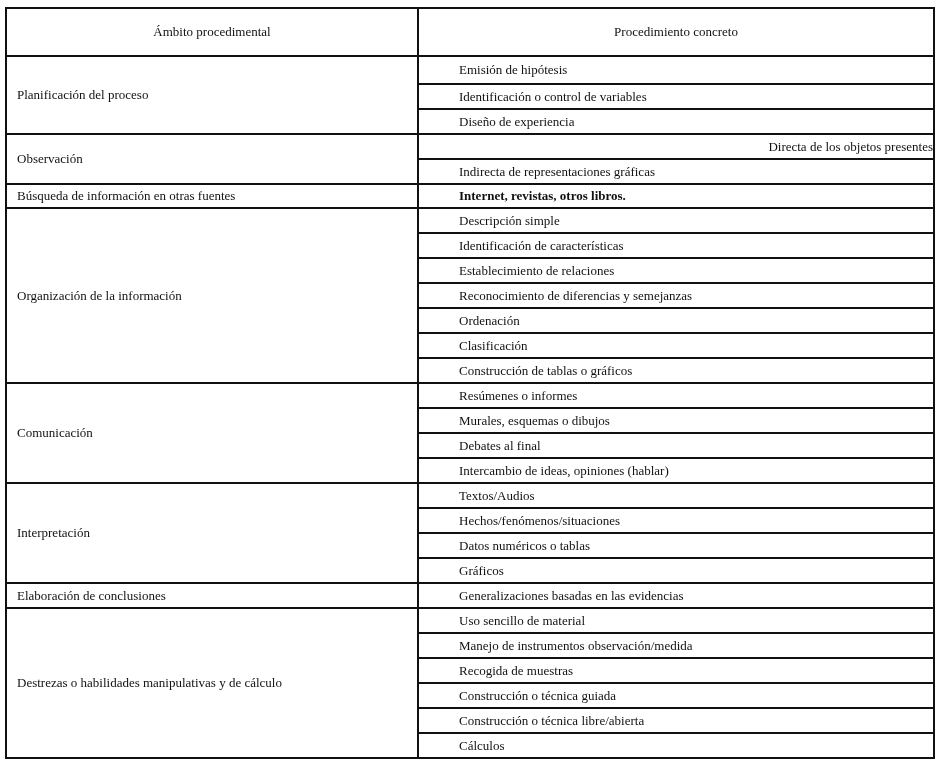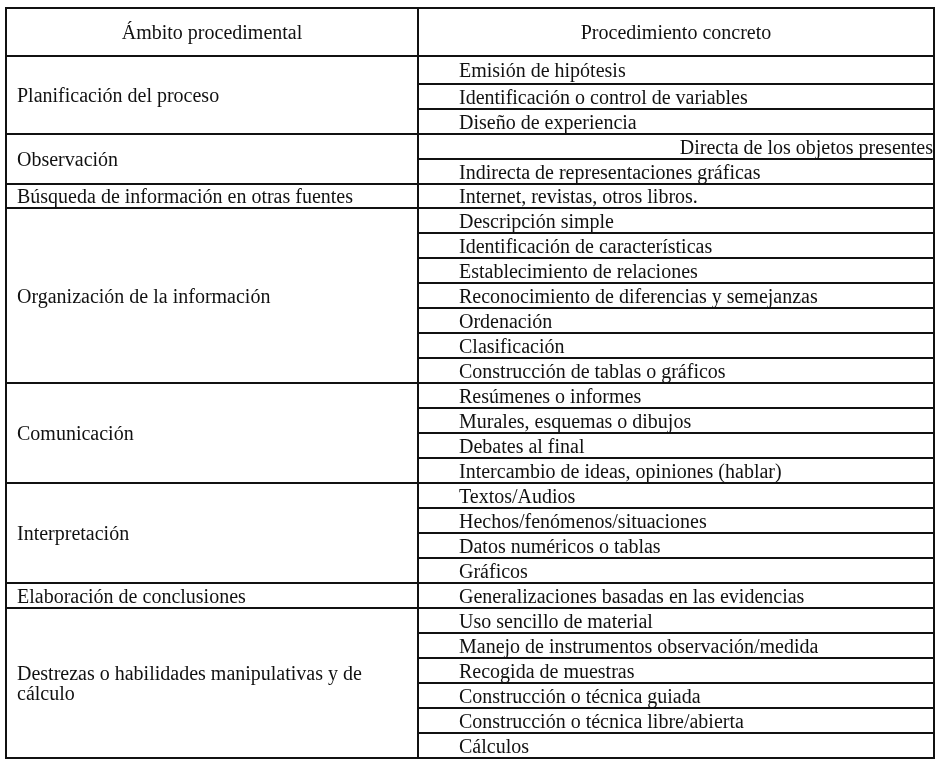--- a/index.html
+++ b/index.html
@@ -1,19 +1,19 @@
 <!DOCTYPE html>
 <html><head>
 <meta charset="utf-8">
 <style>
   html, body { margin:0; padding:0; background:#ffffff; }
   body { width:940px; height:770px; position:relative; overflow:hidden;
          font-family:"Liberation Serif","DejaVu Serif",serif; color:#111; }
   table { position:absolute; left:5px; top:7px; width:930px; border-collapse:collapse; }
-  td, th { border:2px solid #111; padding:0 0 0 10px; font-size:20px; font-weight:normal;
+  td, th { border:2px solid #111; padding:0 0 0 10px; font-size:13px; font-weight:normal;
            line-height:20px; vertical-align:middle; text-align:left; }
   th { text-align:center; height:46px; padding:0; }
   td.amb { width:400px; }
   td.proc { height:21px;padding-left:40px; }
 </style>
 </head>
 <body>
 
 <table>
   <thead>
@@ -35,21 +35,21 @@
       </tr>
       <tr>
         <td class="amb" rowspan="2">Observación</td>
         <td class="proc" style="height: 23px; text-align: right;">Directa de los objetos presentes</td>
       </tr>
       <tr>
         <td class="proc" style="height: 23px;">Indirecta de representaciones gráficas</td>
       </tr>
       <tr>
         <td class="amb" rowspan="1">Búsqueda de información en otras fuentes</td>
-        <td class="proc" style="height: 22px;">Internet, revistas, otros libros.</td>
+        <td class="proc" style="height: 22px; font-weight: bold;">Internet, revistas, otros libros.</td>
       </tr>
       <tr>
         <td class="amb" rowspan="7">Organización de la información</td>
         <td class="proc" style="height: 23px;">Descripción simple</td>
       </tr>
       <tr>
         <td class="proc" style="height: 23px; margin-top: 40px;">Identificación de características</td>
       </tr>
       <tr>
         <td class="proc" style="height: 23px;">Establecimiento de relaciones</td>

